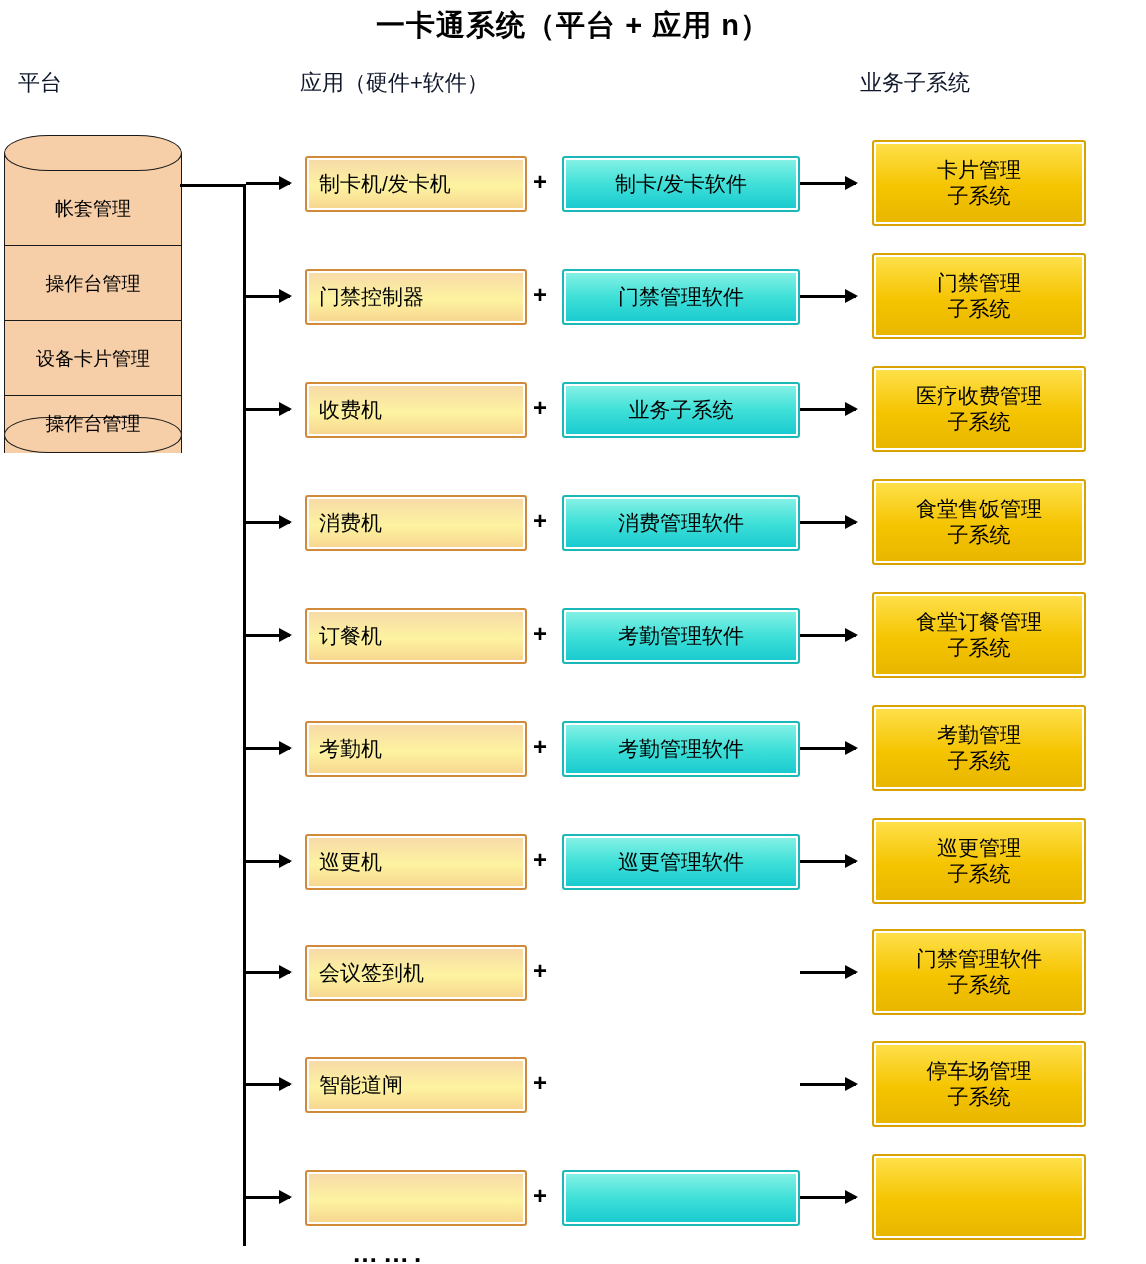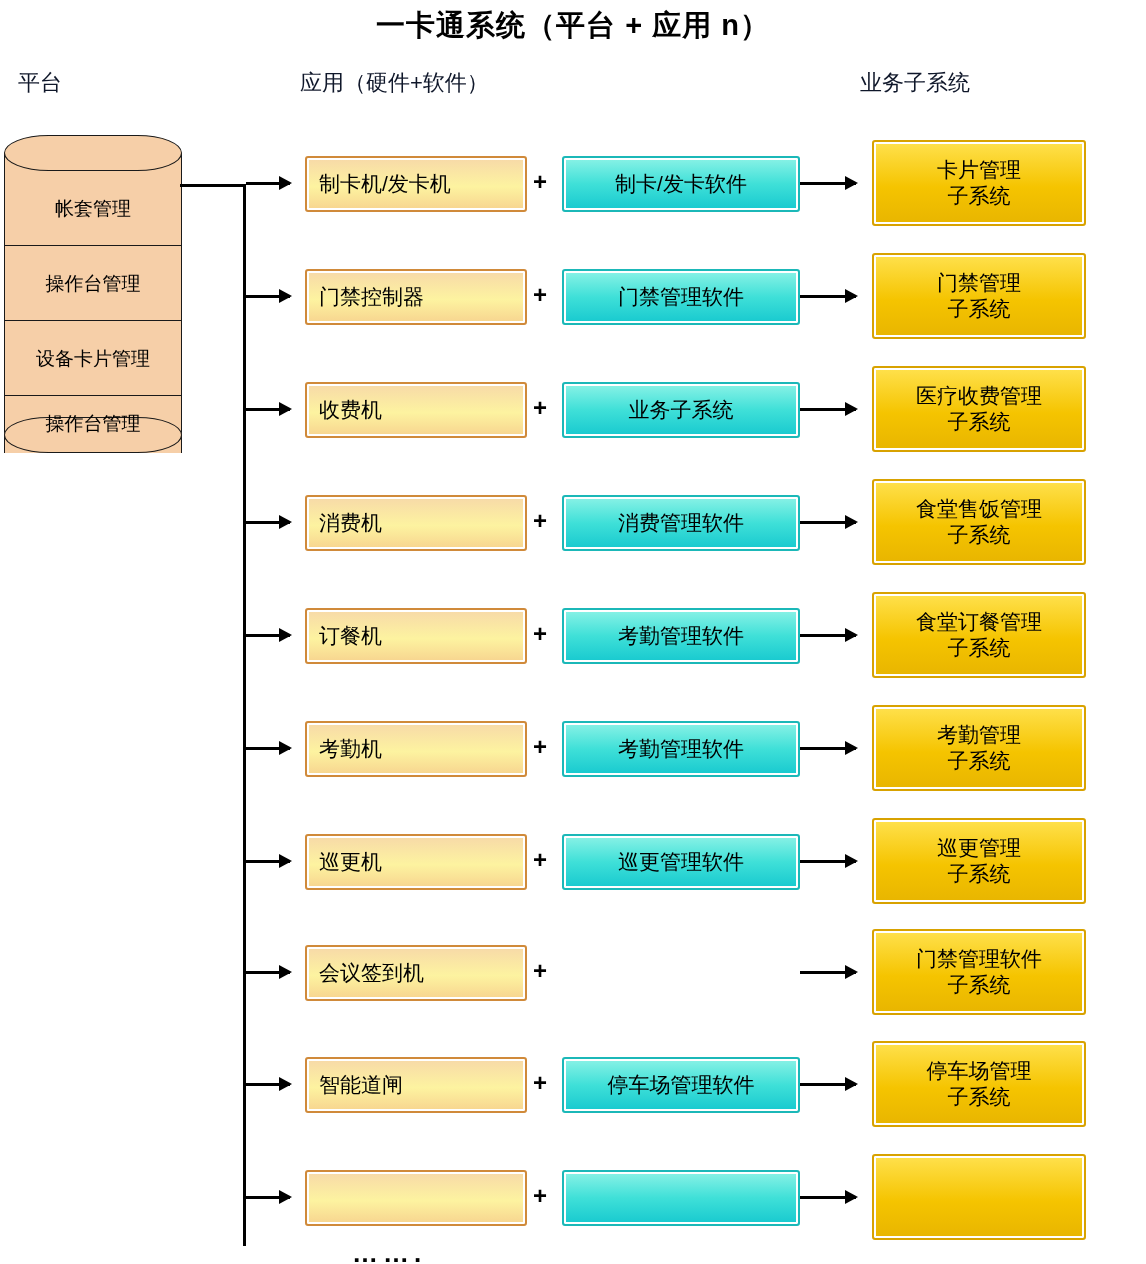--- a/index.html
+++ b/index.html
@@ -335,21 +335,20 @@
     <div class="box box-sub">
       <span class="l1">门禁管理软件</span>
       <span class="l2">子系统</span>
     </div>
   </div>
 
   <div class="row" style="top:1041px;">
     <div class="arrow arrow-branch"></div>
     <div class="box box-hw">智能道闸</div>
     <div class="plus">+</div>
-    <div class="box box-sw">停车场管理软件</div>
     <div class="arrow arrow-mid"></div>
     <div class="box box-sub">
       <span class="l1">停车场管理</span>
       <span class="l2">子系统</span>
     </div>
   </div>
 
   <div class="row row-empty" style="top:1154px;">
     <div class="arrow arrow-branch"></div>
     <div class="box box-hw"></div>

